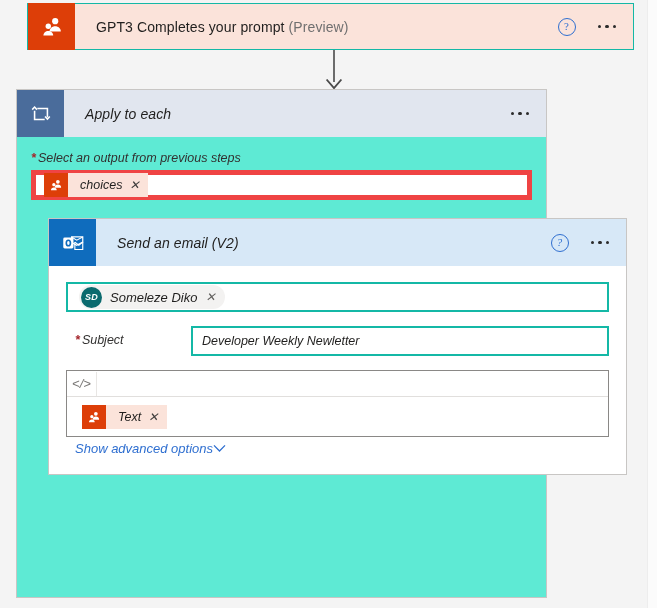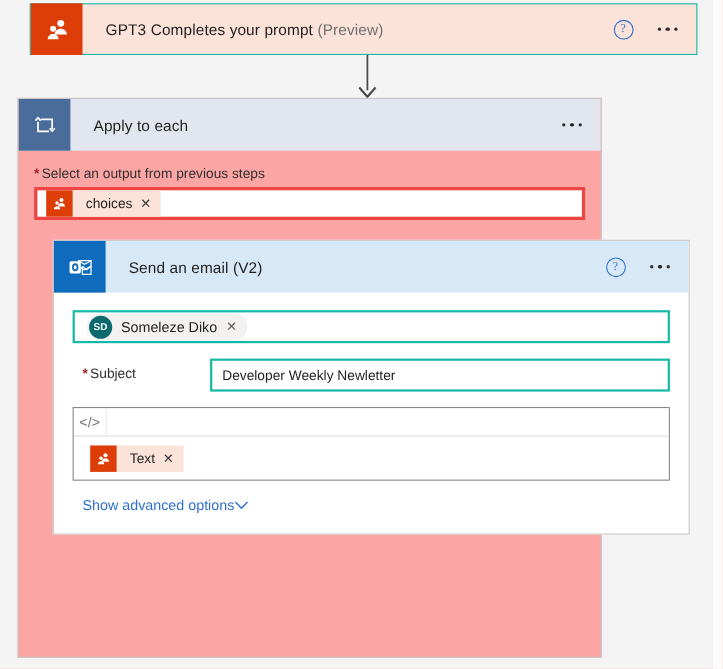--- a/index.html
+++ b/index.html
@@ -96,23 +96,24 @@
     height: 40px;
   }
 
   
   #loop-container {
     position: absolute;
     left: 16px;
     top: 89px;
     width: 531px;
     height: 509px;
-    background: #fca5a5;
+    background: #5eead4;
     border: 1px solid #c8c6c4;
     box-sizing: border-box;
+    font-style: italic;
   }
   #loop-header {
     height: 47px;
     background: #e1e6ef;
     display: flex;
     align-items: center;
   }
   #loop-header .icon-tile { background: #4a6c9b; }
 
   .field-label {
@@ -122,21 +123,21 @@
   }
   .req-star {
     color: #a4262c;
     font-weight: 600;
     margin-right: 2px;
   }
 
   #loop-body { padding: 14px 14px 0 14px; }
 
   .token-input {
-    border: 3px solid #ef4444;
+    border: 5px solid #ef4444;
     background: #fff;
     height: 30px;
     display: flex;
     align-items: center;
     padding-left: 8px;
     box-sizing: border-box;
   }
 
   
   .token {
@@ -280,21 +281,20 @@
   }
 
   #advanced {
     padding: 4px 0 2px 9px;
     display: inline-flex;
     align-items: center;
     gap: 0;
     color: #2f6fd0;
     font-size: 13px;
     cursor: pointer;
-    margin-top: 11px;
   }
 
   
   #gutter {
     position: absolute;
     right: 0;
     top: 0;
     width: 10px;
     height: 608px;
     background: #fbfbfb;

